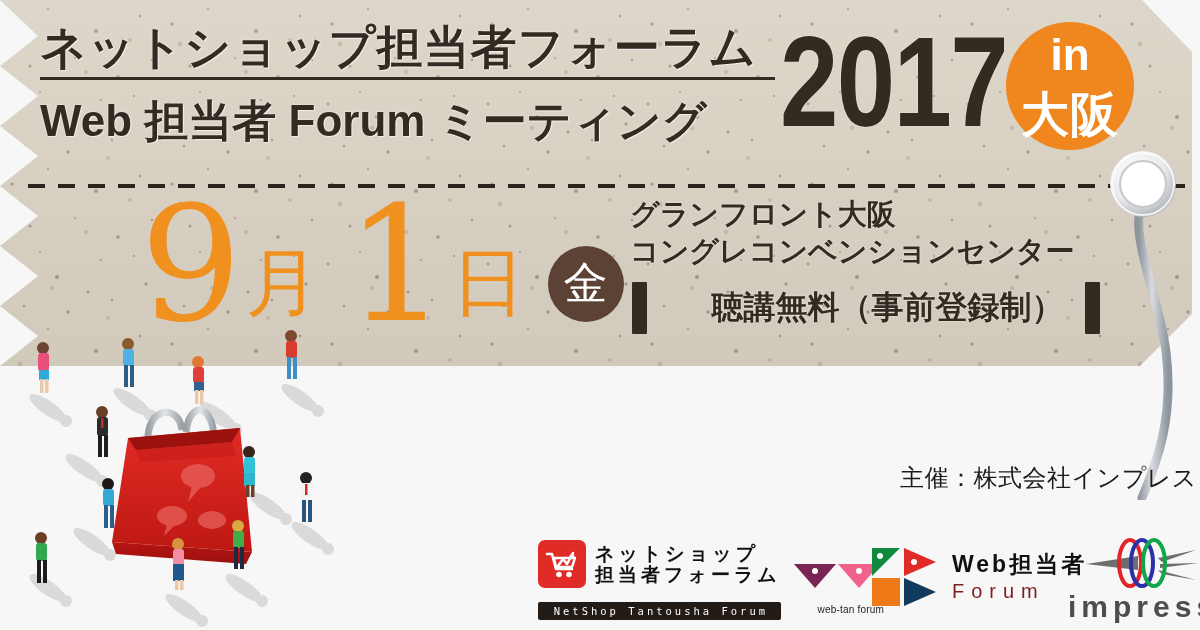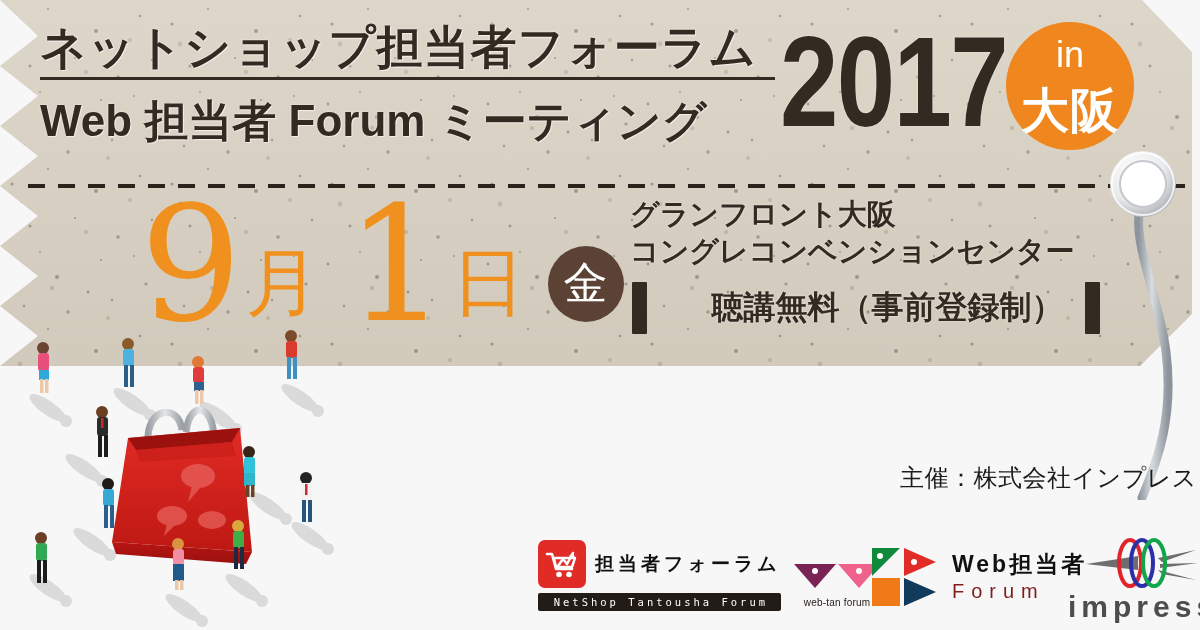--- a/index.html
+++ b/index.html
@@ -35,21 +35,21 @@
     font-size:128px;font-weight:bold;color:#332A22;
     line-height:1;letter-spacing:-2px;
     transform:scaleX(.82);transform-origin:left top;
     text-shadow:0 0 2px rgba(255,255,255,.7);
   }
   .badge{
     position:absolute;left:1006px;top:22px;width:128px;height:128px;border-radius:50%;
     background:#F0871E;display:flex;flex-direction:column;align-items:center;
     justify-content:center;color:#fff;
   }
-  .badge-in{font-size:36px;line-height:1;font-weight:400;margin-bottom:14px;}
+  .badge-in{font-size:44px;line-height:1;font-weight:700;margin-bottom:14px;}
   .badge-city{font-size:48px;line-height:1;font-weight:bold;letter-spacing:1px;}
 
   
   .date-row{position:absolute;left:140px;top:196px;display:flex;align-items:flex-end;}
   .d-num{font-family:"DejaVu Serif",serif;font-size:160px;line-height:.86;color:#F0911F;font-weight:400;}
   .d-num.two{margin-left:22px;}
   .d-unit{font-size:74px;line-height:1;color:#F0911F;font-weight:500;margin:0 4px 14px 4px;}
   .dow{
     width:76px;height:76px;border-radius:50%;background:#5B4234;color:#fff;
     display:flex;align-items:center;justify-content:center;font-size:44px;
@@ -87,27 +87,27 @@
   .logo{position:absolute;}
   .logo-ns{left:18px;top:6px;}
   .ns-top{display:flex;align-items:center;}
   .ns-mark{
     width:48px;height:48px;border-radius:7px;background:#E02B26;
     display:flex;align-items:center;justify-content:center;margin-right:9px;
   }
   .ns-words{line-height:1.12;}
   .ns-w1,.ns-w2{font-size:19px;font-weight:bold;color:#111;letter-spacing:4px;white-space:nowrap;}
   .ns-bar{
-    margin-top:5px;background:#231b16;color:#fff;font-size:10.5px;letter-spacing:3px;
+    margin-top:14px;background:#231b16;color:#fff;font-size:10.5px;letter-spacing:3px;
     text-align:center;padding:3px 6px 3px 9px;border-radius:2px;white-space:nowrap;
     font-family:"DejaVu Sans Mono","Liberation Mono",monospace;
   }
   .logo-wt{left:270px;top:26px;text-align:center;}
-  .wt-cap{font-size:10px;color:#231b16;letter-spacing:.2px;margin-top:3px;
-    font-family:"Liberation Sans",sans-serif;}
+  .wt-cap{font-size:10px;color:#231b16;letter-spacing:.2px;margin-top:10px;
+    font-family:"Liberation Sans",sans-serif;text-align:right;}
   .logo-wf{left:350px;top:12px;display:flex;align-items:center;}
   .wf-words{margin-left:12px;line-height:1.2;}
   .wf-w1{font-size:23px;font-weight:bold;color:#111;letter-spacing:3px;white-space:nowrap;}
   .wf-w2{font-size:20px;color:#7f1d1d;letter-spacing:7px;white-space:nowrap;}
   .logo-im{left:548px;top:2px;text-align:center;}
   .im-word{font-size:30px;font-weight:bold;color:#4d4d4d;letter-spacing:5px;margin-top:-4px;}
 </style>
 </head>
 <body>
 
@@ -390,20 +390,21 @@
           <svg width="34" height="30" viewBox="0 0 34 30">
             <path d="M2,5 H7 L11,20 H27" stroke="#fff" stroke-width="2.6" fill="none" stroke-linecap="round" stroke-linejoin="round"></path>
             <path d="M9,9 H30 L27,18 H11 Z" stroke="#fff" stroke-width="2.4" fill="none" stroke-linejoin="round"></path>
             <circle cx="14" cy="25.5" r="2.8" fill="#fff"></circle>
             <circle cx="24" cy="25.5" r="2.8" fill="#fff"></circle>
             <path d="M13,17 L18,10 L22,15 L28,4" stroke="#fff" stroke-width="2.6" fill="none" stroke-linecap="round" stroke-linejoin="round"></path>
             <polygon points="28,3 30,9 24,7" fill="#fff"></polygon>
           </svg>
         </div>
         <div class="ns-words">
+          <div class="ns-w1">ネットショップ</div>
           <div class="ns-w2">担当者フォーラム</div>
         </div>
       </div>
       <div class="ns-bar">NetShop Tantousha Forum</div>
     </div>
 
     <div class="logo logo-wt">
       <svg width="94" height="30" viewBox="0 0 94 30">
         <polygon points="4,4 46,4 25,28" fill="#7A2456"></polygon>
         <circle cx="25" cy="11" r="3" fill="#fff"></circle>

